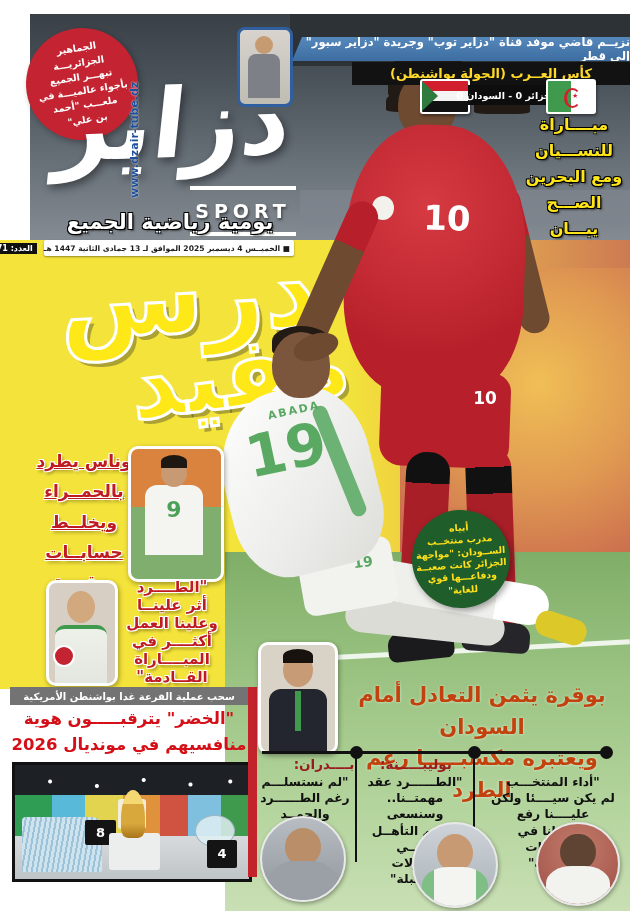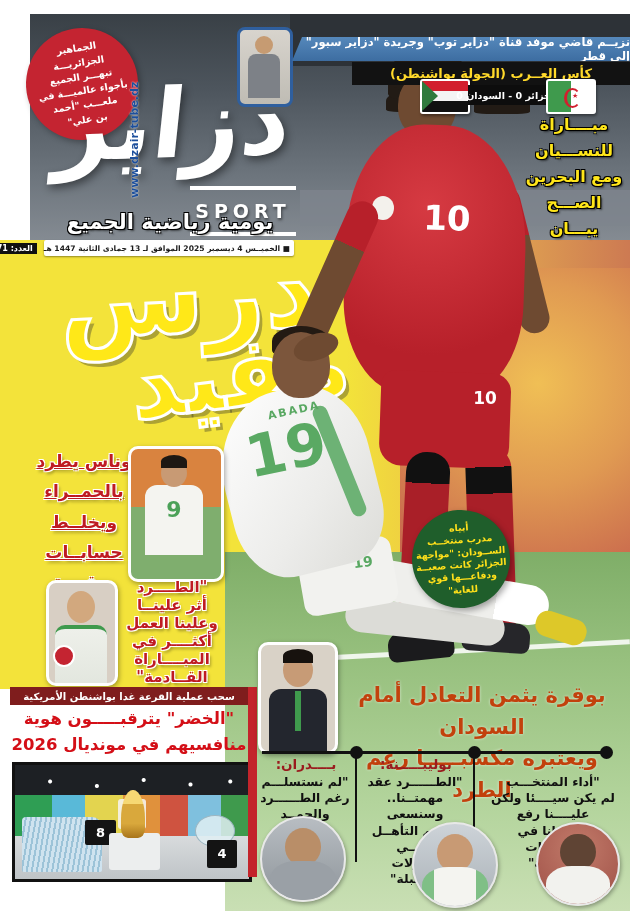--- a/index.html
+++ b/index.html
@@ -121,21 +121,21 @@
   .slimani-strip{left:40px;top:556px;width:186px;height:21px;background:#111;color:#fff;font-size:12px;
      display:flex;align-items:center;justify-content:center;}
   .slimani-photo{left:46px;top:580px;width:66px;height:100px;background:#d8cfc4;}
   .slimani-photo .p-head{position:absolute;left:18px;top:8px;width:28px;height:32px;border-radius:50%;background:#d2a87e;}
   .slimani-photo .p-shirt{position:absolute;left:6px;top:42px;width:52px;height:58px;border-radius:10px 10px 0 0;
      background:linear-gradient(180deg,#eef0ea,#e2e6de);border-top:4px solid #3f9a4d;}
   .slimani-photo .mic{position:absolute;left:4px;top:62px;width:18px;height:18px;border-radius:50%;background:#c42431;border:2px solid #fff;}
   .slimani-quote{left:108px;top:578px;width:128px;color:#bf1b22;font-size:15px;line-height:1.2;text-align:center;}
 
   
-  .draw-ribbon{left:10px;top:687px;width:238px;height:18px;background:#7f1d1d;color:#fff;font-size:10px;
+  .draw-ribbon{left:10px;top:687px;width:238px;height:18px;background:#737373;color:#fff;font-size:10px;
      display:flex;align-items:center;justify-content:center;}
   .draw-headline{left:10px;top:706px;width:238px;color:#d40f17;font-size:16.5px;line-height:1.55;text-align:center;}
   .draw-photo{left:12px;top:762px;width:234px;height:114px;border:3px solid #111;background:#23262b;overflow:hidden;}
   .dp-ceiling{position:absolute;left:0;top:0;width:100%;height:26%;background:#1d2024;
      background-image:radial-gradient(circle 2.5px at 15% 55%,#fff 60%,transparent),
        radial-gradient(circle 2.5px at 35% 70%,#fff 60%,transparent),
        radial-gradient(circle 2.5px at 55% 50%,#fff 60%,transparent),
        radial-gradient(circle 2.5px at 75% 65%,#fff 60%,transparent),
        radial-gradient(circle 2.5px at 92% 55%,#fff 60%,transparent);}
   .dp-wall{position:absolute;left:0;top:26%;width:100%;height:36%;
@@ -340,21 +340,21 @@
 مهمتــنا.. وسنسعى
 لحسم التأهــل
 فــــي
 الجولات
 المقبلة"</div>
   <div class="abs q-photo" style="left:412px;top:822px;width:82px;height:82px;background:linear-gradient(180deg,#cdd3d8,#aab1b7);">
     <div class="p-head" style="background:#c89a74;"></div>
     <div class="p-body" style="background:linear-gradient(90deg,#7fbf86 0 18%,#f4f4f0 18% 82%,#7fbf86 82%);"></div>
   </div>
 
-  <div class="abs q-name b" style="left:258px;top:756px;width:96px;">بــــدران:</div>
+  <div class="abs q-name b" style="left:276px;top:756px;width:96px;">بــــدران:</div>
   <div class="abs q-text b pre" style="left:252px;top:774px;width:106px;">"لم نستسلـــم
 رغم الطــــــرد
 والحمــد
 لله على
 التعادل"</div>
   <div class="abs q-photo" style="left:260px;top:816px;width:82px;height:82px;background:linear-gradient(180deg,#b8bdc2,#8f959b);">
     <div class="p-head" style="background:#b98e68;"></div>
     <div class="p-body" style="background:#9aa0a6;"></div>
   </div>
 

